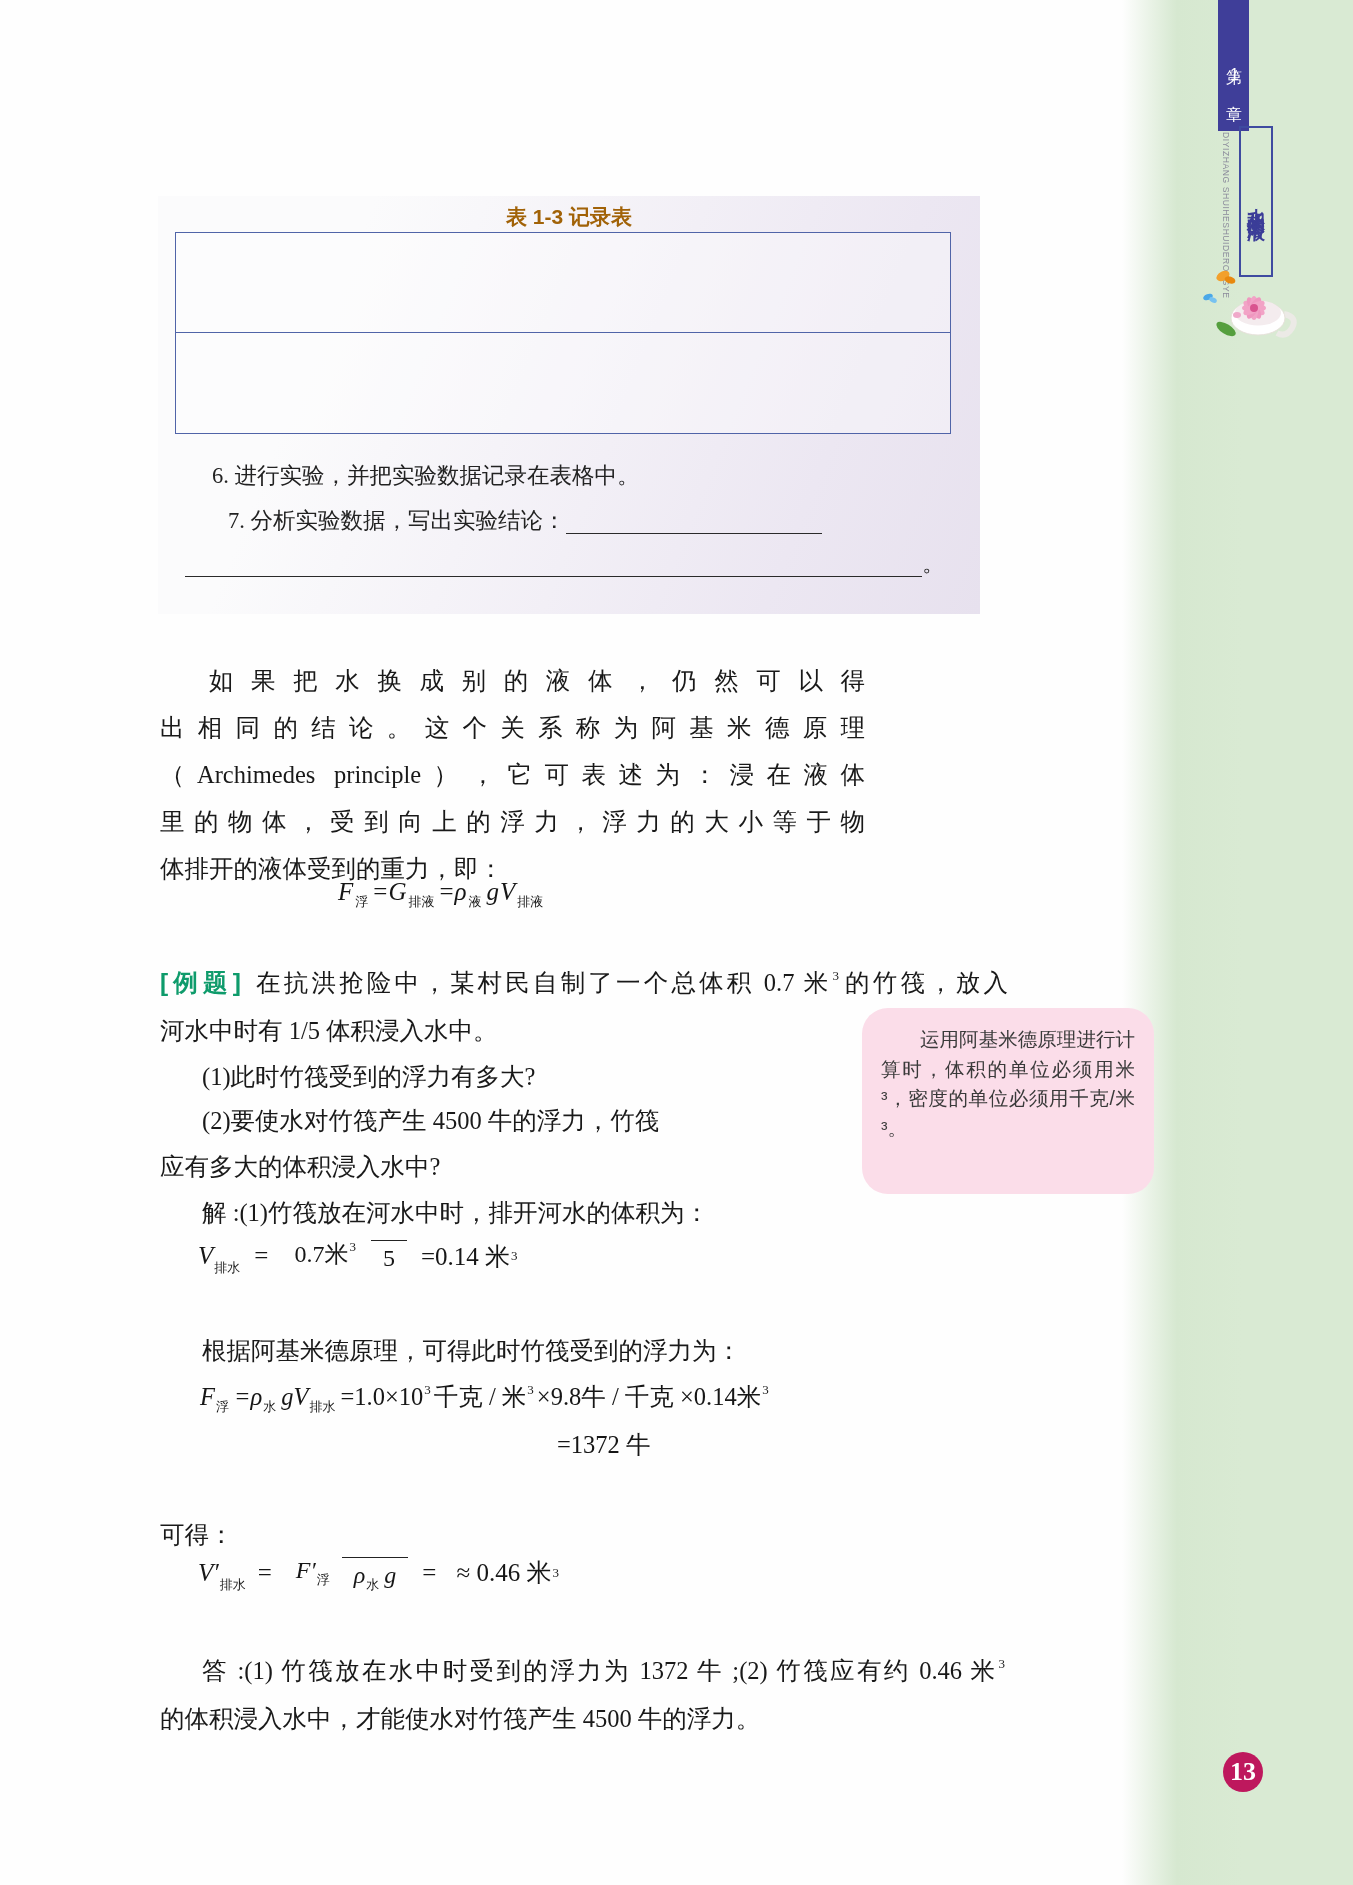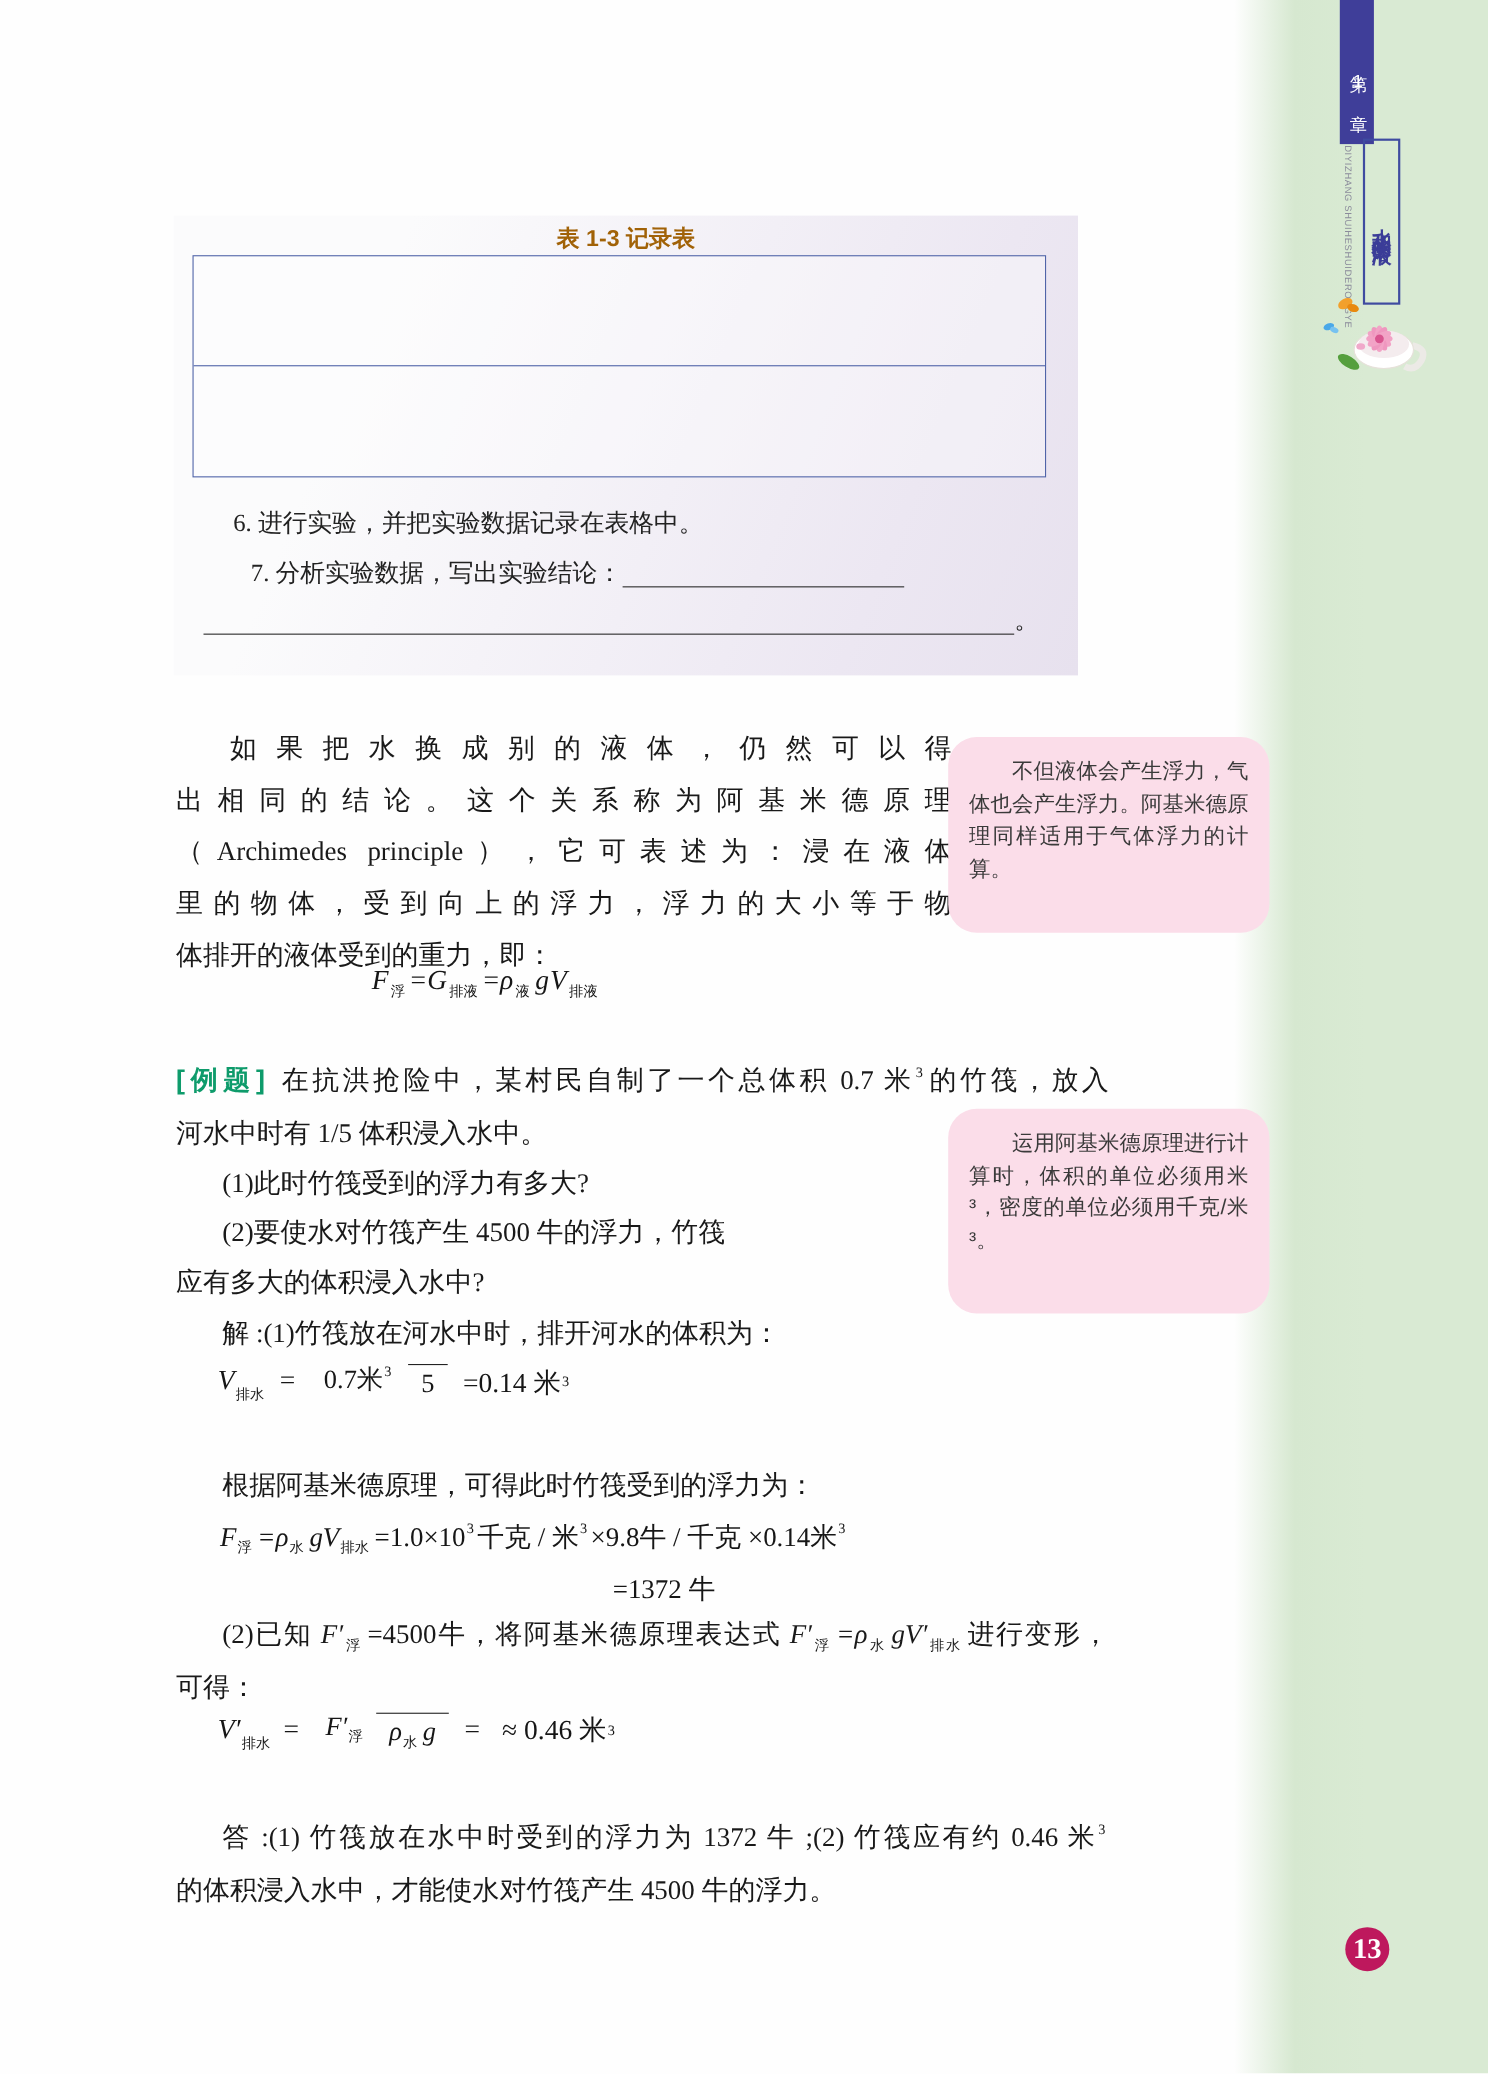--- a/index.html
+++ b/index.html
@@ -112,21 +112,20 @@
     <div class="para-line">出相同的结论。这个关系称为阿基米德原理</div>
     <div class="para-line">（Archimedes principle），它可表述为：浸在液体</div>
     <div class="para-line">里的物体，受到向上的浮力，浮力的大小等于物</div>
     <div class="para-line last">体排开的液体受到的重力，即：</div>
   </div>
 
   <div class="abs fline" style="left:338px;top:878px;letter-spacing:1px;">
     <span class="it">F</span><sub class="cn">浮</sub><span>=</span><span class="it">G</span><sub class="cn">排液</sub><span>=</span><span class="it">ρ</span><sub class="cn">液</sub><span class="it">gV</span><sub class="cn">排液</sub>
   </div>
 
-  <div class="abs note" style="left:862px;top:670px;width:292px;height:178px;">不但液体会产生浮力，气体也会产生浮力。阿基米德原理同样适用于气体浮力的计算。</div>
 
   <div class="abs body-line wide" style="left:160px;top:966px;">
     <span class="ex-label sans">[例题]</span><span>在抗洪抢险中，某村民自制了一个总体积 0.7 米</span><sup class="s3">3</sup><span>的竹筏，放入</span>
   </div>
   <div class="abs body-line" style="left:160px;top:1014px;">河水中时有 1/5 体积浸入水中。</div>
   <div class="abs body-line" style="left:202px;top:1060px;">(1)此时竹筏受到的浮力有多大?</div>
   <div class="abs body-line" style="left:202px;top:1104px;">(2)要使水对竹筏产生 4500 牛的浮力，竹筏</div>
   <div class="abs body-line" style="left:160px;top:1150px;">应有多大的体积浸入水中?</div>
   <div class="abs body-line" style="left:202px;top:1196px;">解 :(1)竹筏放在河水中时，排开河水的体积为：</div>
 
@@ -144,23 +143,20 @@
       <sup class="s3">3</sup>
   </div>
 
   <div class="abs body-line" style="left:202px;top:1334px;">根据阿基米德原理，可得此时竹筏受到的浮力为：</div>
 
   <div class="abs fline" style="left:200px;top:1380px;font-size:24.5px;">
     <span class="it">F</span><sub class="cn">浮</sub><span class="it">=ρ</span><sub class="cn">水</sub><span class="it">gV</span><sub class="cn">排水</sub><span>=1.0×10</span><sup class="s3">3</sup><span>千克 / 米</span><sup class="s3">3</sup><span>×9.8牛 / 千克 ×0.14米</span><sup class="s3">3</sup>
   </div>
   <div class="abs fline" style="left:557px;top:1428px;font-size:24.5px;">=1372 牛</div>
 
-  <div class="abs body-line wide" style="left:160px;top:1470px;text-indent:42px;">
-    <span>(2)已知 </span><span class="it">F′</span><sub class="cn">浮</sub><span>=4500牛，将阿基米德原理表达式 </span><span class="it">F′</span><sub class="cn">浮</sub><span class="it">=ρ</span><sub class="cn">水</sub><span class="it">gV′</span><sub class="cn">排水</sub><span>进行变形，</span>
-  </div>
   <div class="abs body-line" style="left:160px;top:1518px;">可得：</div>
 
   <div class="abs frow" style="left:198px;top:1556px;">
     <span class="it">V′</span>
       <span class="sb">排水</span>
     <span style="margin:0 6px;">=</span>
     <span class="frac">
       <span class="num"><span class="it">F′</span><sub class="cn" style="margin-right:0;">浮</sub></span>
       <span class="den"><span class="it">ρ</span><sub class="cn">水</sub><span class="it">g</span></span>
     </span>

